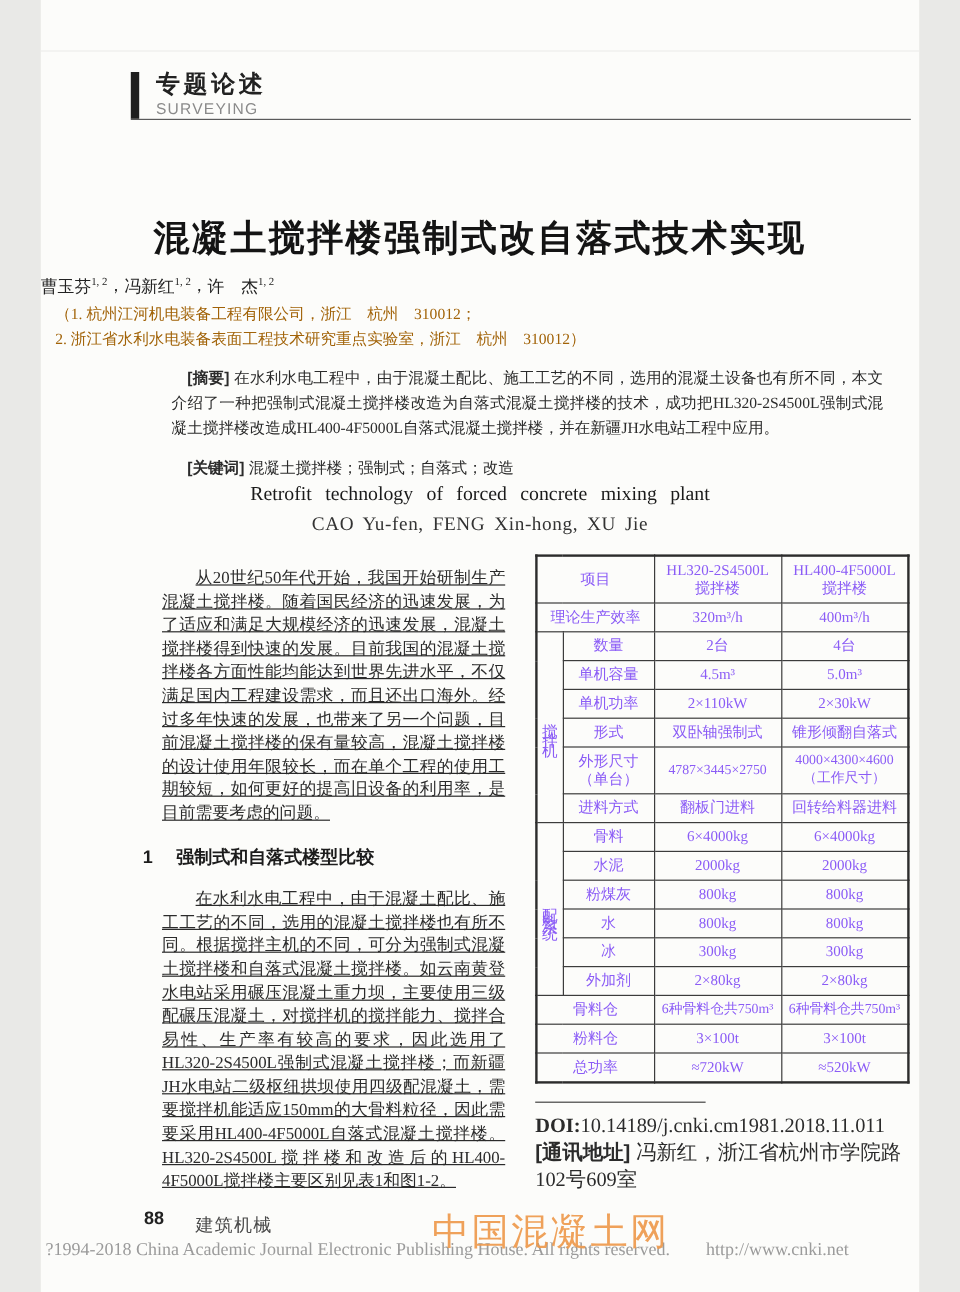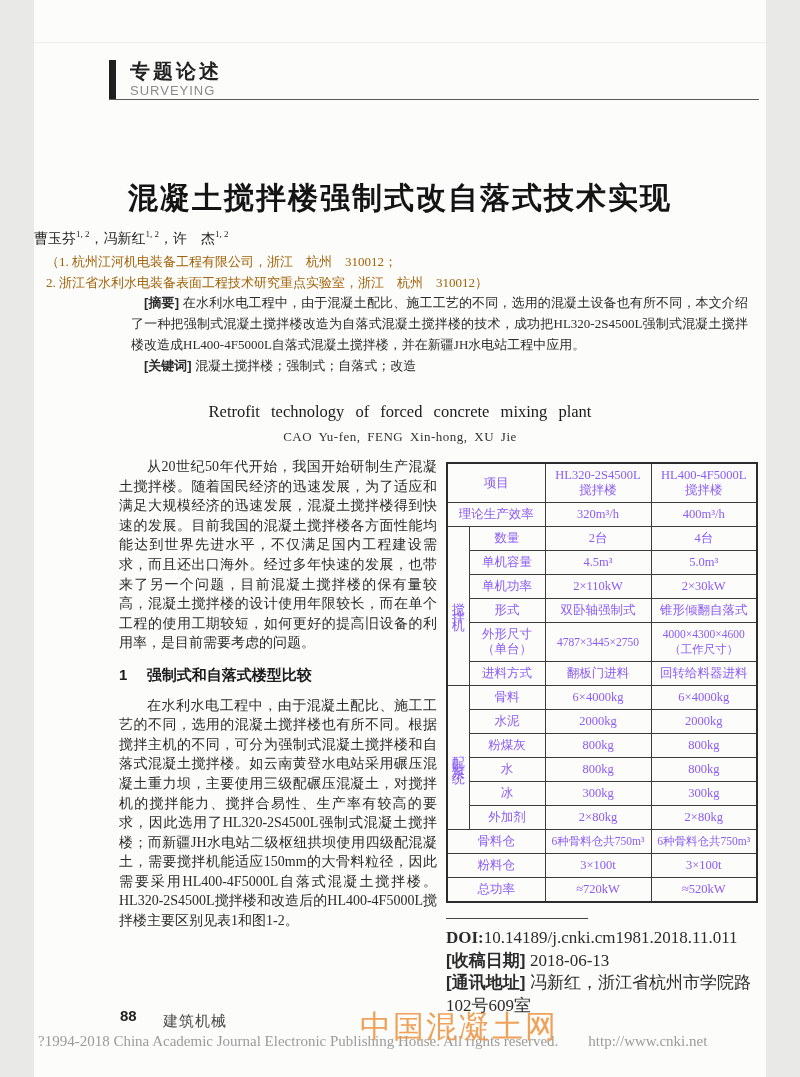--- a/index.html
+++ b/index.html
@@ -21,32 +21,32 @@
   
   .title{position:absolute;top:178px;left:0;width:100%;text-align:center;
     font-size:30px;font-weight:bold;letter-spacing:2px;color:#141414;margin:0;}
   .authors{position:absolute;top:229px;left:0;width:100%;font-size:14px;color:#222;}
   .authors sup{font-size:9px;}
   .affil{position:absolute;left:0;width:100%;font-size:13px;color:#a16207;margin-left:12px;}
   .affil1{top:253px;} .affil2{top:274px;}
 
   
   .meta{position:absolute;top:292px;left:97px;width:617px;font-size:13px;line-height:21px;text-align:justify;}
-  .meta p{margin:0;text-indent:1em;}
+  .meta p{margin:12px;text-indent:1em;}
   .meta-label{font-family:"Liberation Sans","DejaVu Sans",sans-serif;font-weight:bold;}
   .code-gap{display:inline-block;width:2.2em;}
 
   .title-en{position:absolute;top:402px;left:0;width:100%;text-align:center;
     font-size:16.5px;font-weight:normal;word-spacing:7px;color:#1a1a1a;}
   .authors-en{position:absolute;top:429px;left:0;width:100%;text-align:center;
-    font-size:13px;word-spacing:3px;letter-spacing:.5px;color:#333;}
+    font-size:16px;word-spacing:3px;letter-spacing:.5px;color:#333;}
 
   
   .col-left{position:absolute;top:457px;left:85px;width:318px;font-size:14px;line-height:19.6px;text-align:justify;}
-  .col-left p{margin:0;text-indent:2em;}
+  .col-left p{margin:16px;text-indent:2em;text-decoration:underline;}
   .sec-heading{margin:12px 0 11px 0;font-family:"Liberation Sans","DejaVu Sans",sans-serif;
     font-weight:bold;font-size:15px;color:#1c1c1c;text-indent:0;}
   .sec-gap{display:inline-block;width:1.3em;}
 
   .col-right{position:absolute;top:462px;left:412px;width:311px;}
   .tbl-caption{font-family:"Liberation Sans","DejaVu Sans",sans-serif;font-weight:bold;
     font-size:13px;text-align:center;letter-spacing:.5px;margin-bottom:6px;color:#1c1c1c;}
   .cap-gap{display:inline-block;width:1em;}
   table.cmp{width:100%;border-collapse:collapse;table-layout:fixed;font-size:12.5px;color:#8b5cf6;}
   table.cmp{border:2px solid #2c2c2c;}
@@ -215,21 +215,20 @@
         <td colspan="2">总功率</td>
         <td>≈720kW</td>
         <td>≈520kW</td>
       </tr>
     </tbody>
       </table>
 
     <div class="footnote">
       <div class="fn-rule"></div>
       <div><span class="doi-label">DOI:</span><span>10.14189/j.cnki.cm1981.2018.11.011</span></div>
-      <div><span class="fn-label">[收稿日期] </span><span>2018-06-13</span></div>
       <div><span class="fn-label">[通讯地址] </span><span>冯新红，浙江省杭州市学院路102号609室</span></div>
     </div>
   </div>
 
   <div class="page-no">88</div>
   <div class="journal">建筑机械</div>
   <div class="copyright">?1994-2018 China Academic Journal Electronic Publishing House. All rights reserved.　　http://www.cnki.net</div>
   <div class="watermark">中国混凝土网</div>
 </div>
 

